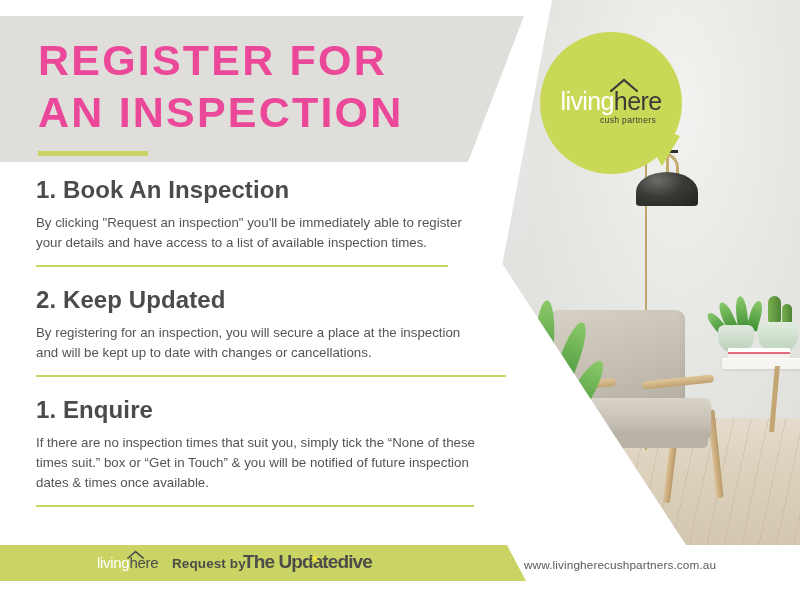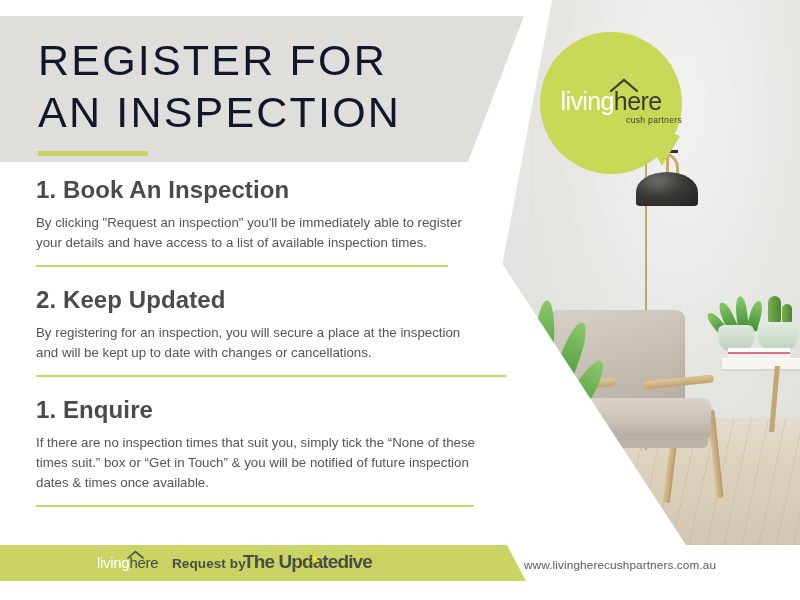--- a/index.html
+++ b/index.html
@@ -100,22 +100,22 @@
   }
 
   
   .header-band{
     position:absolute;left:0;top:16px;width:524px;height:146px;background:#dfdeda;
     clip-path:polygon(0 0,524px 0,468px 146px,0 146px);
   }
   .header-title{
     position:absolute;left:38px;top:34px;width:420px;
     font-family:"Liberation Sans","DejaVu Sans",sans-serif;
-    font-size:43px;line-height:52px;font-weight:400;letter-spacing:2.2px;
-    color:#0f172a;white-space:pre-line;
+    font-size:43px;line-height:52px;font-weight:700;letter-spacing:2.2px;
+    color:#ec4899;white-space:pre-line;
   }
   .header-rule{position:absolute;left:38px;top:151px;width:110px;height:5px;background:#c9d464;}
 
   
   .sections{position:absolute;left:0;top:176px;width:520px;}
   .section{position:relative;padding:0 0 0 36px;}
   .sec-head{
     font-size:24px;font-weight:bold;color:#4b4b4b;letter-spacing:.1px;margin:0 0 9px 0;
   }
   .sec-body{
@@ -163,21 +163,21 @@
     clip-path:polygon(0 0,44px 16px,26px 46px);
   }
   .logo-text{
     position:absolute;left:0;top:56px;width:142px;text-align:center;
     font-size:25px;line-height:27px;letter-spacing:-.6px;font-weight:400;
   }
   .lg-living{color:#ffffff;}
   .lg-here{color:#3b3b38;}
   .logo-roof{position:absolute;left:70px;top:46px;width:28px;height:14px;}
   .logo-sub{
-    position:absolute;left:0;top:83px;width:142px;text-align:right;
+    position:absolute;left:0;top:83px;width:142px;text-align:center;
     font-size:8.6px;letter-spacing:.3px;color:#3b3b38;font-weight:500;
     padding-left:34px;box-sizing:border-box;
   }
 </style>
 </head>
 <body>
 
 <div class="slide">
 
   <div class="photo-panel">

